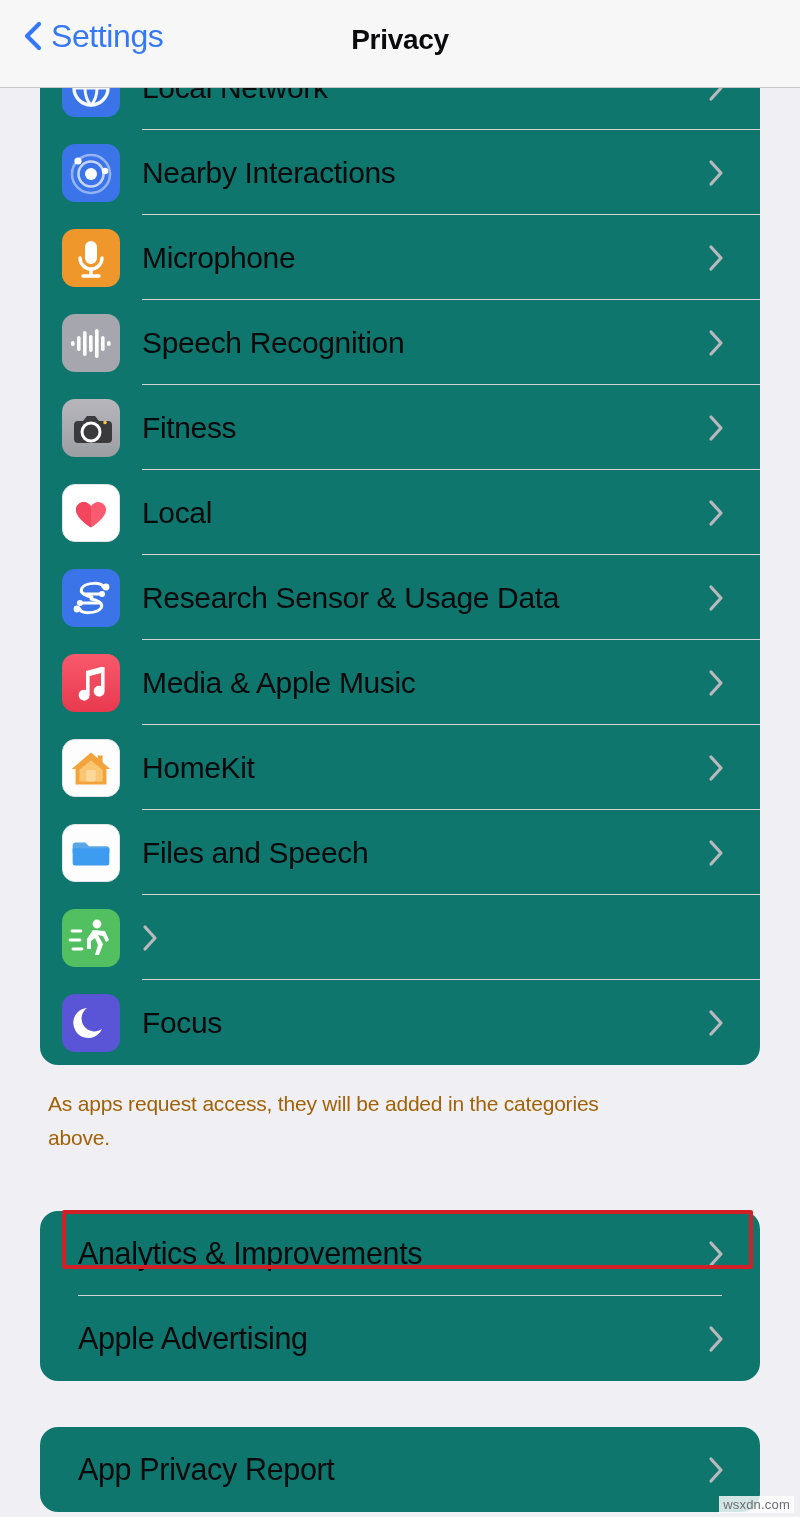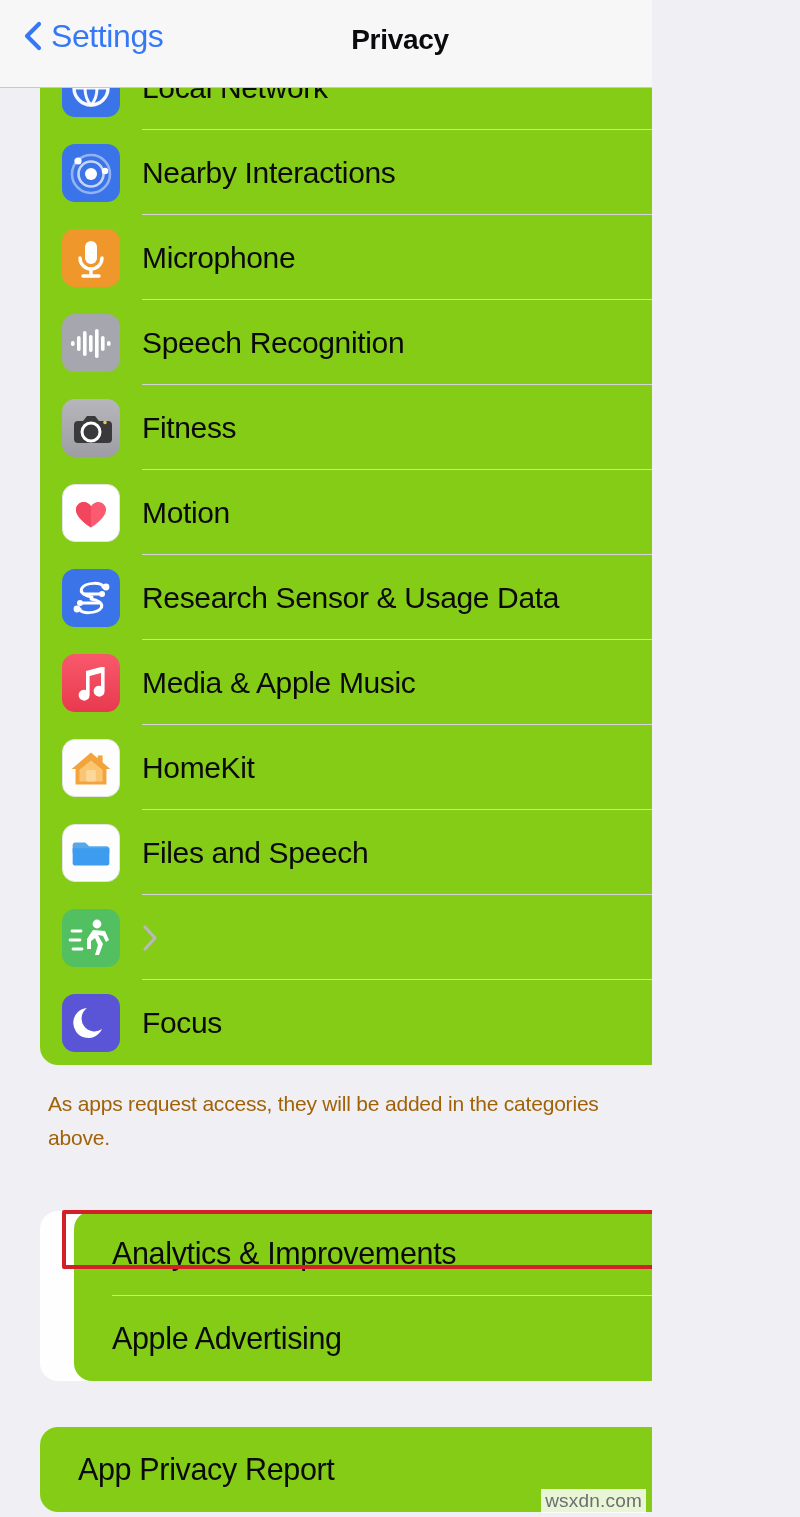--- a/index.html
+++ b/index.html
@@ -3,21 +3,21 @@
 <meta charset="utf-8">
 <style>
   * { margin:0; padding:0; box-sizing:border-box; }
   html, body {
     width:800px; height:1517px;
     background:#efeff4;
     font-family:"Liberation Sans", sans-serif;
     -webkit-font-smoothing:antialiased;
     overflow:hidden;
   }
-  #screen { position:relative; width:652px; height:1517px; overflow:hidden; background:#efeff4; }
+  #screen { position:relative; width:800px; height:1517px; overflow:hidden; background:#efeff4; }
 
   
   .navbar {
     position:absolute; top:0; left:0; width:800px; height:88px;
     background:#f7f7f8;
     border-bottom:1px solid #c9c9cc;
     z-index:30;
   }
   .nav-back {
     position:absolute; left:22px; top:20px;
@@ -39,21 +39,21 @@
   
   .card {
     position:relative; margin:0 40px;
     background:#fefefe; border-radius:18px;
   }
   .card-clip { overflow:hidden; border-radius:18px; }
 
   .row {
     position:relative; display:flex; align-items:center;
     height:85px; padding:0 0 0 22px; cursor:pointer;
-    background:#84cc16;
+    background:#0f766e;
   }
   .row.plain { padding-left:38px; height:85px; }
   .row-label {
     flex:1; font-size:30px; color:#0a0a0c;
     letter-spacing:-0.35px; line-height:1;
   }
   .row.plain .row-label { font-size:30.5px; }
   .row-icon-wrap { width:58px; height:58px; margin-right:22px; flex:0 0 58px; }
   .chev {
     width:16px; height:28px; margin-right:36px; flex:0 0 16px;
@@ -81,26 +81,26 @@
     max-width:570px;
   }
 
   
   .hl-box {
     position:absolute; pointer-events:none;
     border:4px solid #d32028; border-radius:2px;
     left:22px; right:7px; top:-1px; height:59px;
     z-index:5;
   }
-  .hl-host { position:relative;padding-left:34px; }
+  .hl-host { position:relative; }
 
   
   .watermark {
     position:absolute; right:6px; bottom:4px;
-    font-size:19px; color:#6d6d72; letter-spacing:0.2px;
+    font-size:13px; color:#6d6d72; letter-spacing:0.2px;
     background:rgba(255,255,255,0.82); padding:1px 4px;
     z-index:40;
   }
 
   .gap-24 { height:24px; }
   .gap-48 { height:46px; }
   .gap-58 { height:56px; }
 </style>
 </head>
 <body>
@@ -218,21 +218,21 @@
 
       <div class="row">
         <div class="row-icon-wrap">
           <div class="tile bordered" style="background:#ffffff;">
             <svg viewBox="0 0 58 58" width="58" height="58">
               <path d="M29 44 C14 34 11 26 15 21 C19 15.5 26 17 29 22 C32 17 39 15.5 43 21 C47 26 44 34 29 44 Z" fill="#fb5a70"></path>
               <path d="M29 44 C14 34 11 26 15 21 C19 15.5 26 17 29 22 L29 44 Z" fill="#f2465e"></path>
             </svg>
           </div>
         </div>
-        <div class="row-label">Motion</div>
+        <div class="row-label">Local</div>
         <svg class="chev" viewBox="0 0 16 28">
           <polyline points="3,3 13,14 3,25" fill="none" stroke="#b8b8bd" stroke-width="3.2" stroke-linecap="round" stroke-linejoin="round"></polyline>
         </svg>
         <div class="divider"></div>
       </div>
 
       <div class="row">
         <div class="row-icon-wrap">
           <div class="tile" style="background:#3a74e8;">
             <svg viewBox="0 0 58 58" width="58" height="58">

